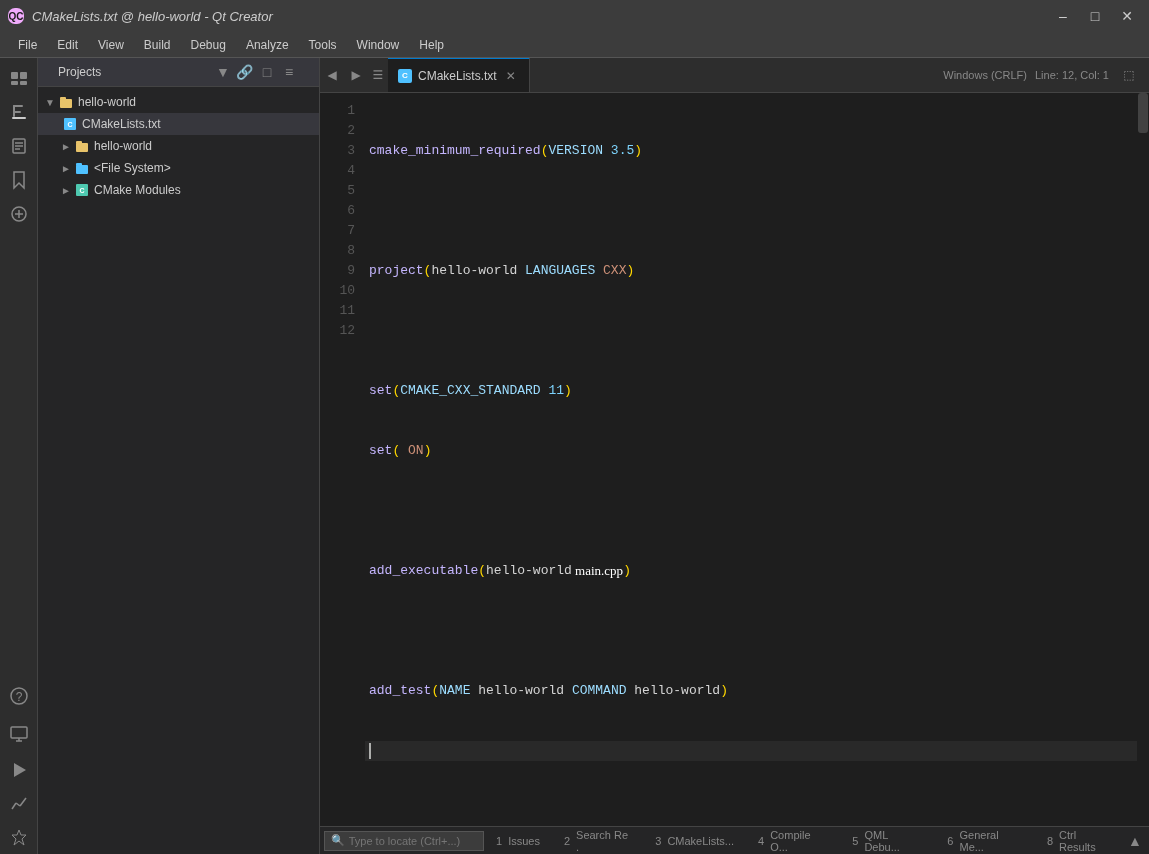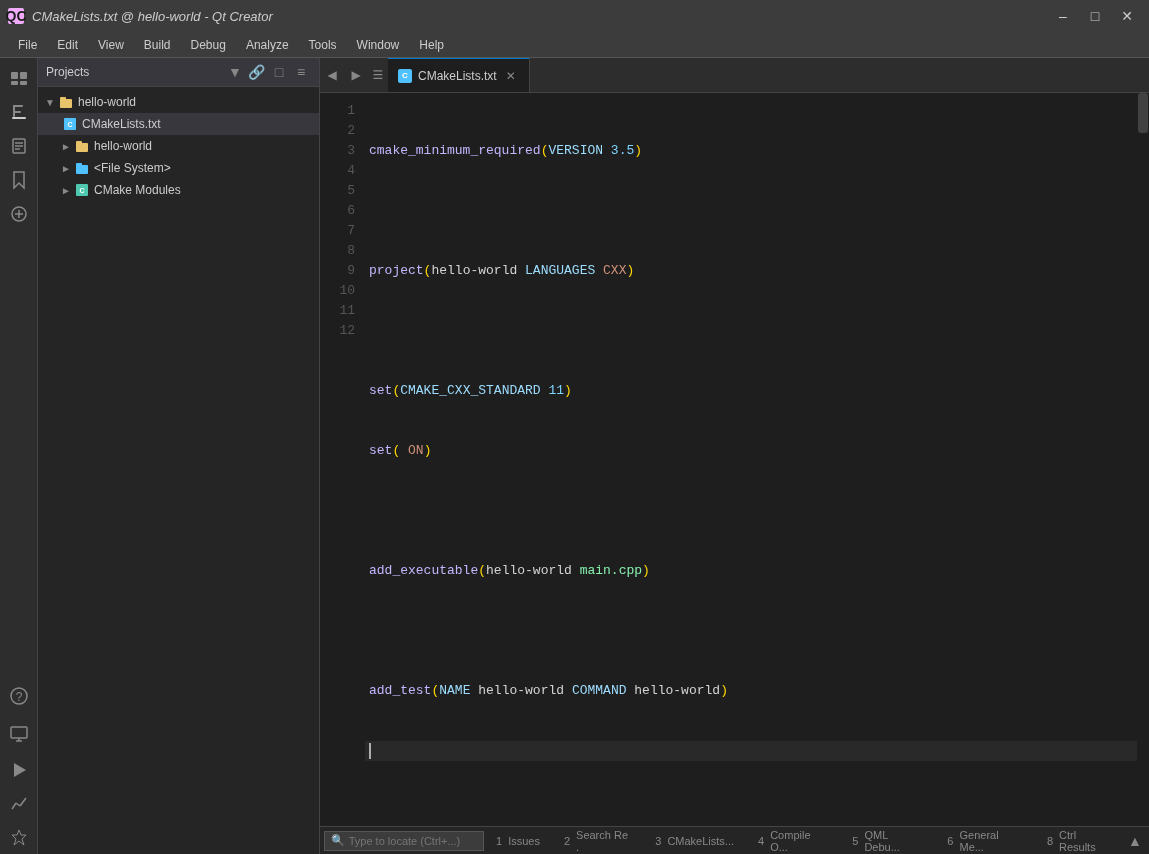--- a/index.html
+++ b/index.html
@@ -22,25 +22,25 @@
       display: flex;
       align-items: center;
       padding: 0 8px;
       gap: 8px;
       flex-shrink: 0;
     }
     .title-bar-icon {
       width: 16px;
       height: 16px;
       background: #f0abfc;
-      border-radius: 2px;
-      display: flex;
-      align-items: center;
-      justify-content: center;
-      font-size: 14px;
+      border-radius: 7px;
+      display: flex;
+      align-items: center;
+      justify-content: center;
+      font-size: 10px;
       font-weight: bold;
       color: #1a1a1a;
       flex-shrink: 0;
     }
     .title-bar-text {
       flex: 1;
       color: #cccccc;
       font-size: 13px;
       font-style: italic;
     }
@@ -117,21 +117,21 @@
     .file-panel {
       width: 282px;
       background: #252526;
       display: flex;
       flex-direction: column;
       flex-shrink: 0;
       border-right: 1px solid #444;
     }
     .file-panel-header {
       background: #37373d;
-      padding: 4px 8px;
+      padding: 4px 20px;
       display: flex;
       align-items: center;
       gap: 8px;
       border-bottom: 1px solid #444;
       font-size: 12px;
     }
     .file-panel-title {
       color: #cccccc;
       font-weight: 500;
     }
@@ -296,21 +296,21 @@
     .code-line {
       height: 20px;
       display: flex;
       align-items: center;
       padding-left: 4px;
     }
     .code-line.cursor-line {
       background: rgba(255,255,255,0.05);
     }         
     .paren { color: #ffd700; }      
-    .str { color: #86efac; }        
+    .str { color: #ffffff; font-family: Liberation Serif, serif; }        
     .num { color: #7dd3fc; }        
     .cm-fn { color: #c4b5fd; }      
     .cm-var { color: #9cdcfe; }     
     .cm-val { color: #ce9178; }      
     .plain { color: #d4d4d4; }
 
     
     .bottom-panel {
       background: #252526;
       height: 28px;
@@ -516,20 +516,25 @@
       <div class="tab-nav-btn">◀</div>
       <div class="tab-nav-btn">▶</div>
       <div class="tab-nav-btn" style="width: 20px;">☰</div>
       <div class="tab">
         <div class="tab-icon">C</div>
         <span class="tab-label">CMakeLists.txt</span>
         <div class="tab-close">✕</div>
       </div>
 
       <div style="flex:1"></div>
+      <div style="display:flex;align-items:center;gap:8px;padding:0 8px;">
+        <span style="color:#888;font-size:11px;">Windows (CRLF)</span>
+        <span style="color:#888;font-size:11px;">Line: 12, Col: 1</span>
+        <div class="tab-nav-btn">⬚</div>
+      </div>
     </div>
 
     <div class="code-editor">
       <div class="line-numbers">
         <div>1</div>
         <div>2</div>
         <div>3</div>
         <div>4</div>
         <div>5</div>
         <div>6</div>

